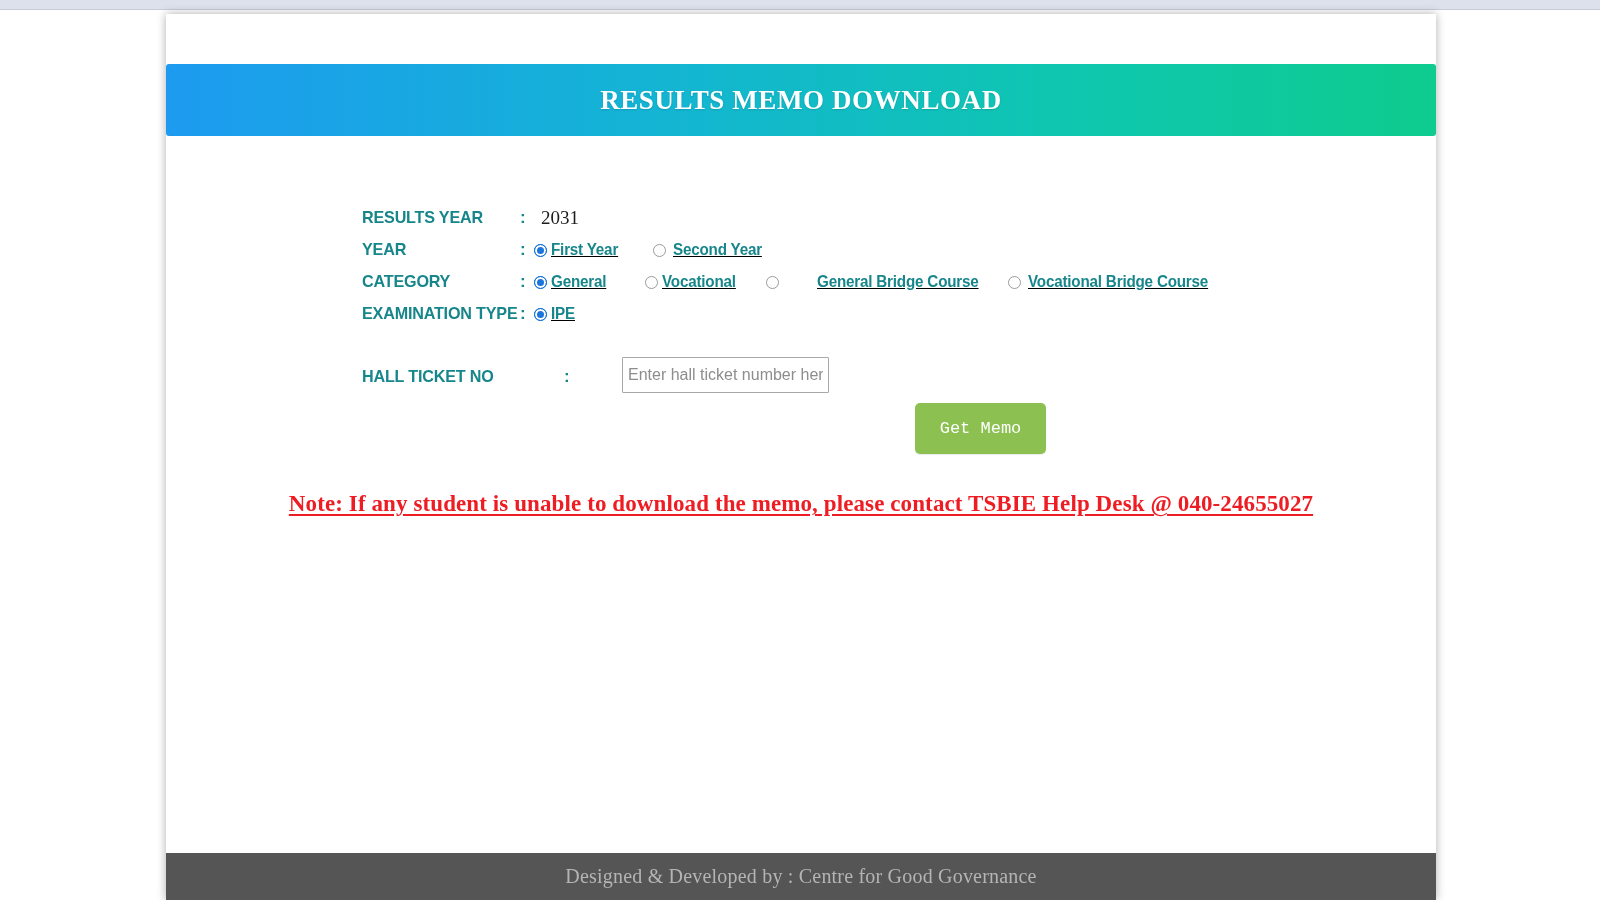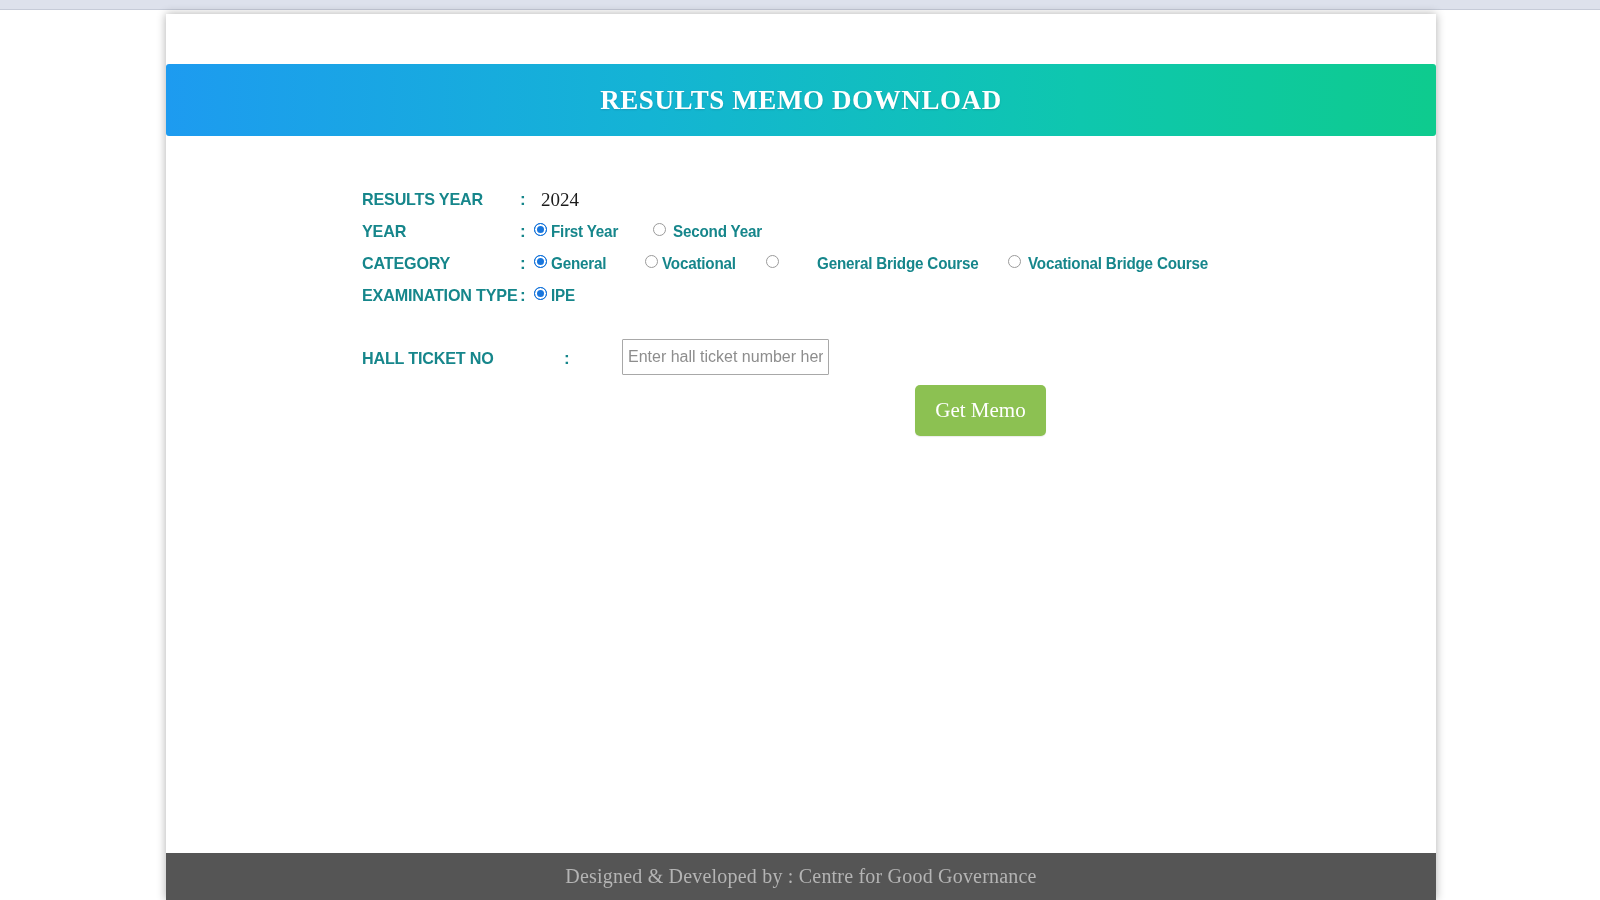--- a/index.html
+++ b/index.html
@@ -68,21 +68,21 @@
     font-weight: bold;
     font-size: 27px;
     letter-spacing: 0.6px;
     text-shadow: 0 1px 2px rgba(0,0,0,0.14);
   }
 
   
   #form-area {
     position: absolute;
     left: 196px;
-    top: 170px;
+    top: 188px;
     width: 1050px;
   }
 
   .form-row {
     display: flex;
     align-items: center;
     height: 32px;
   }
 
   .lbl {
@@ -112,23 +112,24 @@
     padding-left: 7px;
   }
 
   .opt-group {
     display: flex;
     align-items: center;
   }
 
   .opt {
     display: flex;
-    align-items: flex-start;
+    align-items: center;
     white-space: nowrap;
     margin-right: 24px;
+    text-decoration: underline;
   }
 
   .radio {
     width: 13px;
     height: 13px;
     border-radius: 50%;
     border: 1px solid #9b9b9b;
     background: #ffffff;
     box-sizing: border-box;
     display: inline-block;
@@ -206,22 +207,22 @@
     top: 201px;
   }
 
   #get-memo-btn {
     width: 131px;
     height: 51px;
     background: #8cc152;
     border: none;
     border-radius: 5px;
     color: #ffffff;
-    font-family: Liberation Serif, serif;
-    font-size: 21px;
+    font-family: Liberation Mono, monospace;
+    font-size: 17px;
     cursor: pointer;
     box-shadow: 0 1px 1px rgba(0,0,0,0.08);
   }
 
   #note {
     position: absolute;
     left: 0;
     top: 477px;
     width: 1270px;
     text-align: center;
@@ -270,21 +271,21 @@
 
       <div id="banner">
         <span id="banner-title">RESULTS MEMO DOWNLOAD</span>
       </div>
 
       <div id="form-area">
 
         <div class="form-row">
           <span class="lbl">RESULTS YEAR</span>
           <span class="colon">:</span>
-          <span class="value-serif">2024</span>
+          <span class="value-serif">2031</span>
         </div>
 
         <div class="form-row">
           <span class="lbl">YEAR</span>
           <span class="colon">:</span>
           <div class="opt-group">
             <label class="opt" style="margin-right:31px;">
               <span class="radio checked"></span>
               <span class="opt-label">First Year</span>
             </label>
@@ -334,20 +335,23 @@
           <span class="colon">:</span>
           <input id="hall-input" type="text" placeholder="Enter hall ticket number here" style="">
         </div>
 
         <div id="btn-row">
           <button id="get-memo-btn">Get Memo</button>
         </div>
 
       </div>
 
+      <div id="note">
+        <span id="note-text">Note: If any student is unable to download the memo, please contact TSBIE Help Desk @ 040-24655027</span>
+      </div>
 
     </div>
 
     <div id="footer">
       <span id="footer-text">Designed &amp; Developed by : Centre for Good Governance</span>
     </div>
 
   </div>
 </div>
 

